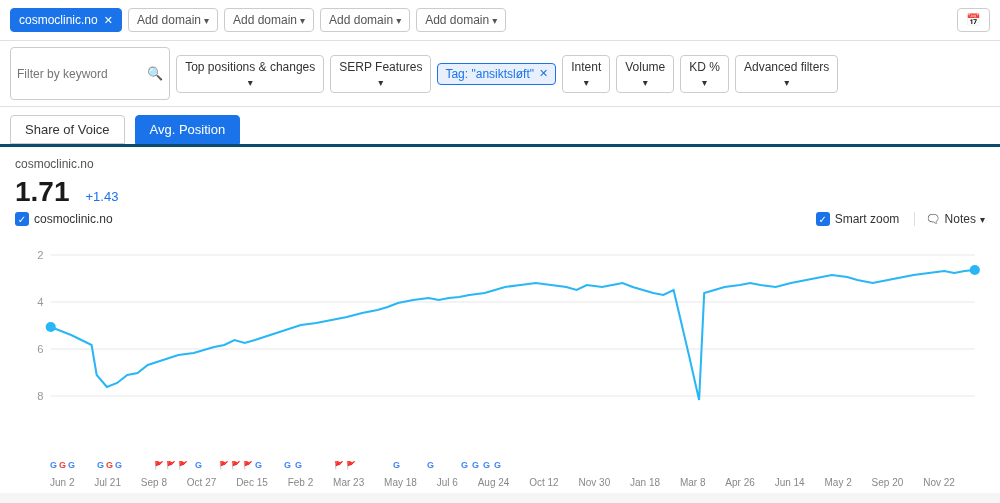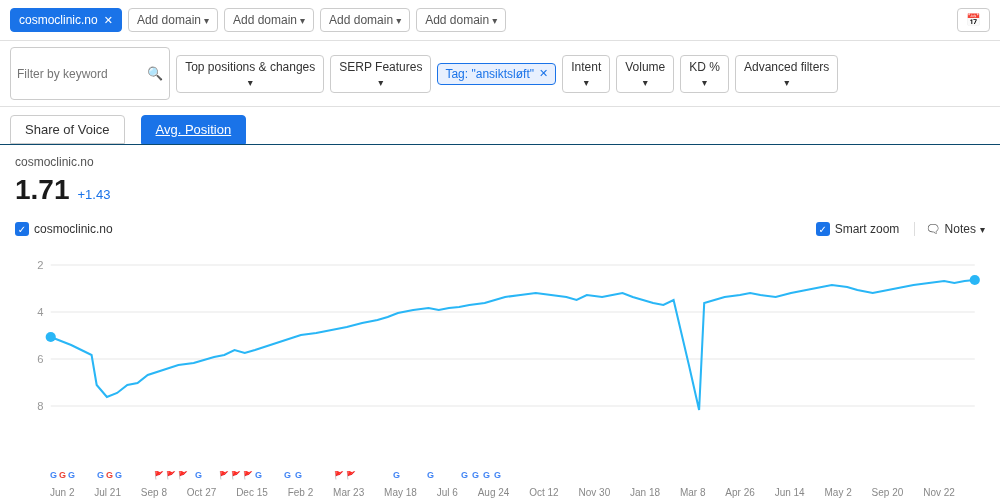--- a/index.html
+++ b/index.html
@@ -10,23 +10,23 @@
     .domain-tab .close-x { cursor: pointer; font-size: 11px; margin-left: 2px; }
     .add-domain-btn { display: flex; align-items: center; gap: 3px; background: #fff; border: 1px solid #ccc; border-radius: 4px; padding: 4px 8px; font-size: 12px; cursor: pointer; color: #555; }
     .date-range-btn { margin-left: auto; display: flex; align-items: center; gap: 5px; background: #fff; border: 1px solid #ccc; border-radius: 4px; padding: 4px 8px; font-size: 12px; cursor: pointer; color: #333; }
     .filter-bar { display: flex; align-items: center; gap: 6px; padding: 6px 10px; background: #fff; border-bottom: 1px solid #e0e0e0; flex-wrap: wrap; }
     .search-input-wrap { display: flex; align-items: center; border: 1px solid #ccc; border-radius: 4px; padding: 18px 6px; background: #fff; }
     .search-input-wrap input { border: none; outline: none; font-size: 12px; width: 130px; }
     .search-icon-btn { cursor: pointer; color: #555; font-size: 13px; }
     .filter-btn { display: flex; align-items: center; gap: 3px; background: #fff; border: 1px solid #ccc; border-radius: 4px; padding: 4px 8px; font-size: 12px; cursor: pointer; color: #333; white-space: nowrap; flex-direction: column; }
     .tag-filter { display: flex; align-items: center; gap: 3px; border: 1px solid #1a73e8; border-radius: 4px; padding: 3px 7px; font-size: 12px; background: #e8f0fe; color: #1a73e8; cursor: pointer; }
     .tag-filter .remove-x { cursor: pointer; margin-left: 2px; font-size: 11px; color: #1a73e8; }
-    .tabs-row { display: flex; gap: 14px; padding: 8px 10px 0; background: #fff; border-bottom: 1px solid #0c4a6e; }
+    .tabs-row { display: flex; gap: 8px; padding: 8px 10px 0; background: #fff; border-bottom: 3px solid #0c4a6e; }
     .tab-btn { padding: 6px 14px; font-size: 13px; cursor: pointer; border: 1px solid #ccc; background: #fff; color: #333; border-radius: 4px 4px 0 0; margin-right: 2px; }
-    .tab-btn.active { background: #1a73e8; color: #fff; border-color: #1a73e8; text-decoration: underline; }
+    .tab-btn.active { background: #1a73e8; color: #fff; border-color: #1a73e8; }
     .chart-area { background: #fff; padding: 10px 15px 5px; }
     .chart-header { display: flex; align-items: baseline; gap: 8px; margin-bottom: 5px; }
     .domain-label-small { font-size: 12px; color: #555; }
     .big-number { font-size: 28px; font-weight: 700; color: #1a1a1a; }
     .change-positive { font-size: 13px; color: #1a73e8; font-weight: 500; }
     .legend-row { display: flex; align-items: center; justify-content: space-between; padding: 4px 0; margin-bottom: 2px; }
     .legend-item { display: flex; align-items: center; gap: 5px; font-size: 12px; }
     .legend-checkbox { width: 14px; height: 14px; border-radius: 3px; background: #1a73e8; display: inline-flex; align-items: center; justify-content: center; }
     .legend-checkmark { color: #fff; font-size: 10px; }
     .smart-zoom-wrap { display: flex; align-items: center; gap: 5px; font-size: 12px; }
@@ -107,21 +107,21 @@
   </button>
   <button class="tab-btn active">
     <span>Avg. Position</span>
   </button>
 </div>
 
 <div class="chart-area">
   <div class="chart-header">
     <span class="domain-label-small">cosmoclinic.no</span>
   </div>
-  <div style="display:flex;align-items:baseline;gap:8px;margin-bottom:12px;">
+  <div style="display:flex;align-items:baseline;gap:16px;margin-bottom:0;">
     <span class="big-number">1.71</span>
     <span class="change-positive">+1.43</span>
   </div>
 
   <div class="legend-row">
     <div class="legend-item">
       <div class="legend-checkbox">
         <span class="legend-checkmark">✓</span>
       </div>
       <span>cosmoclinic.no</span>

